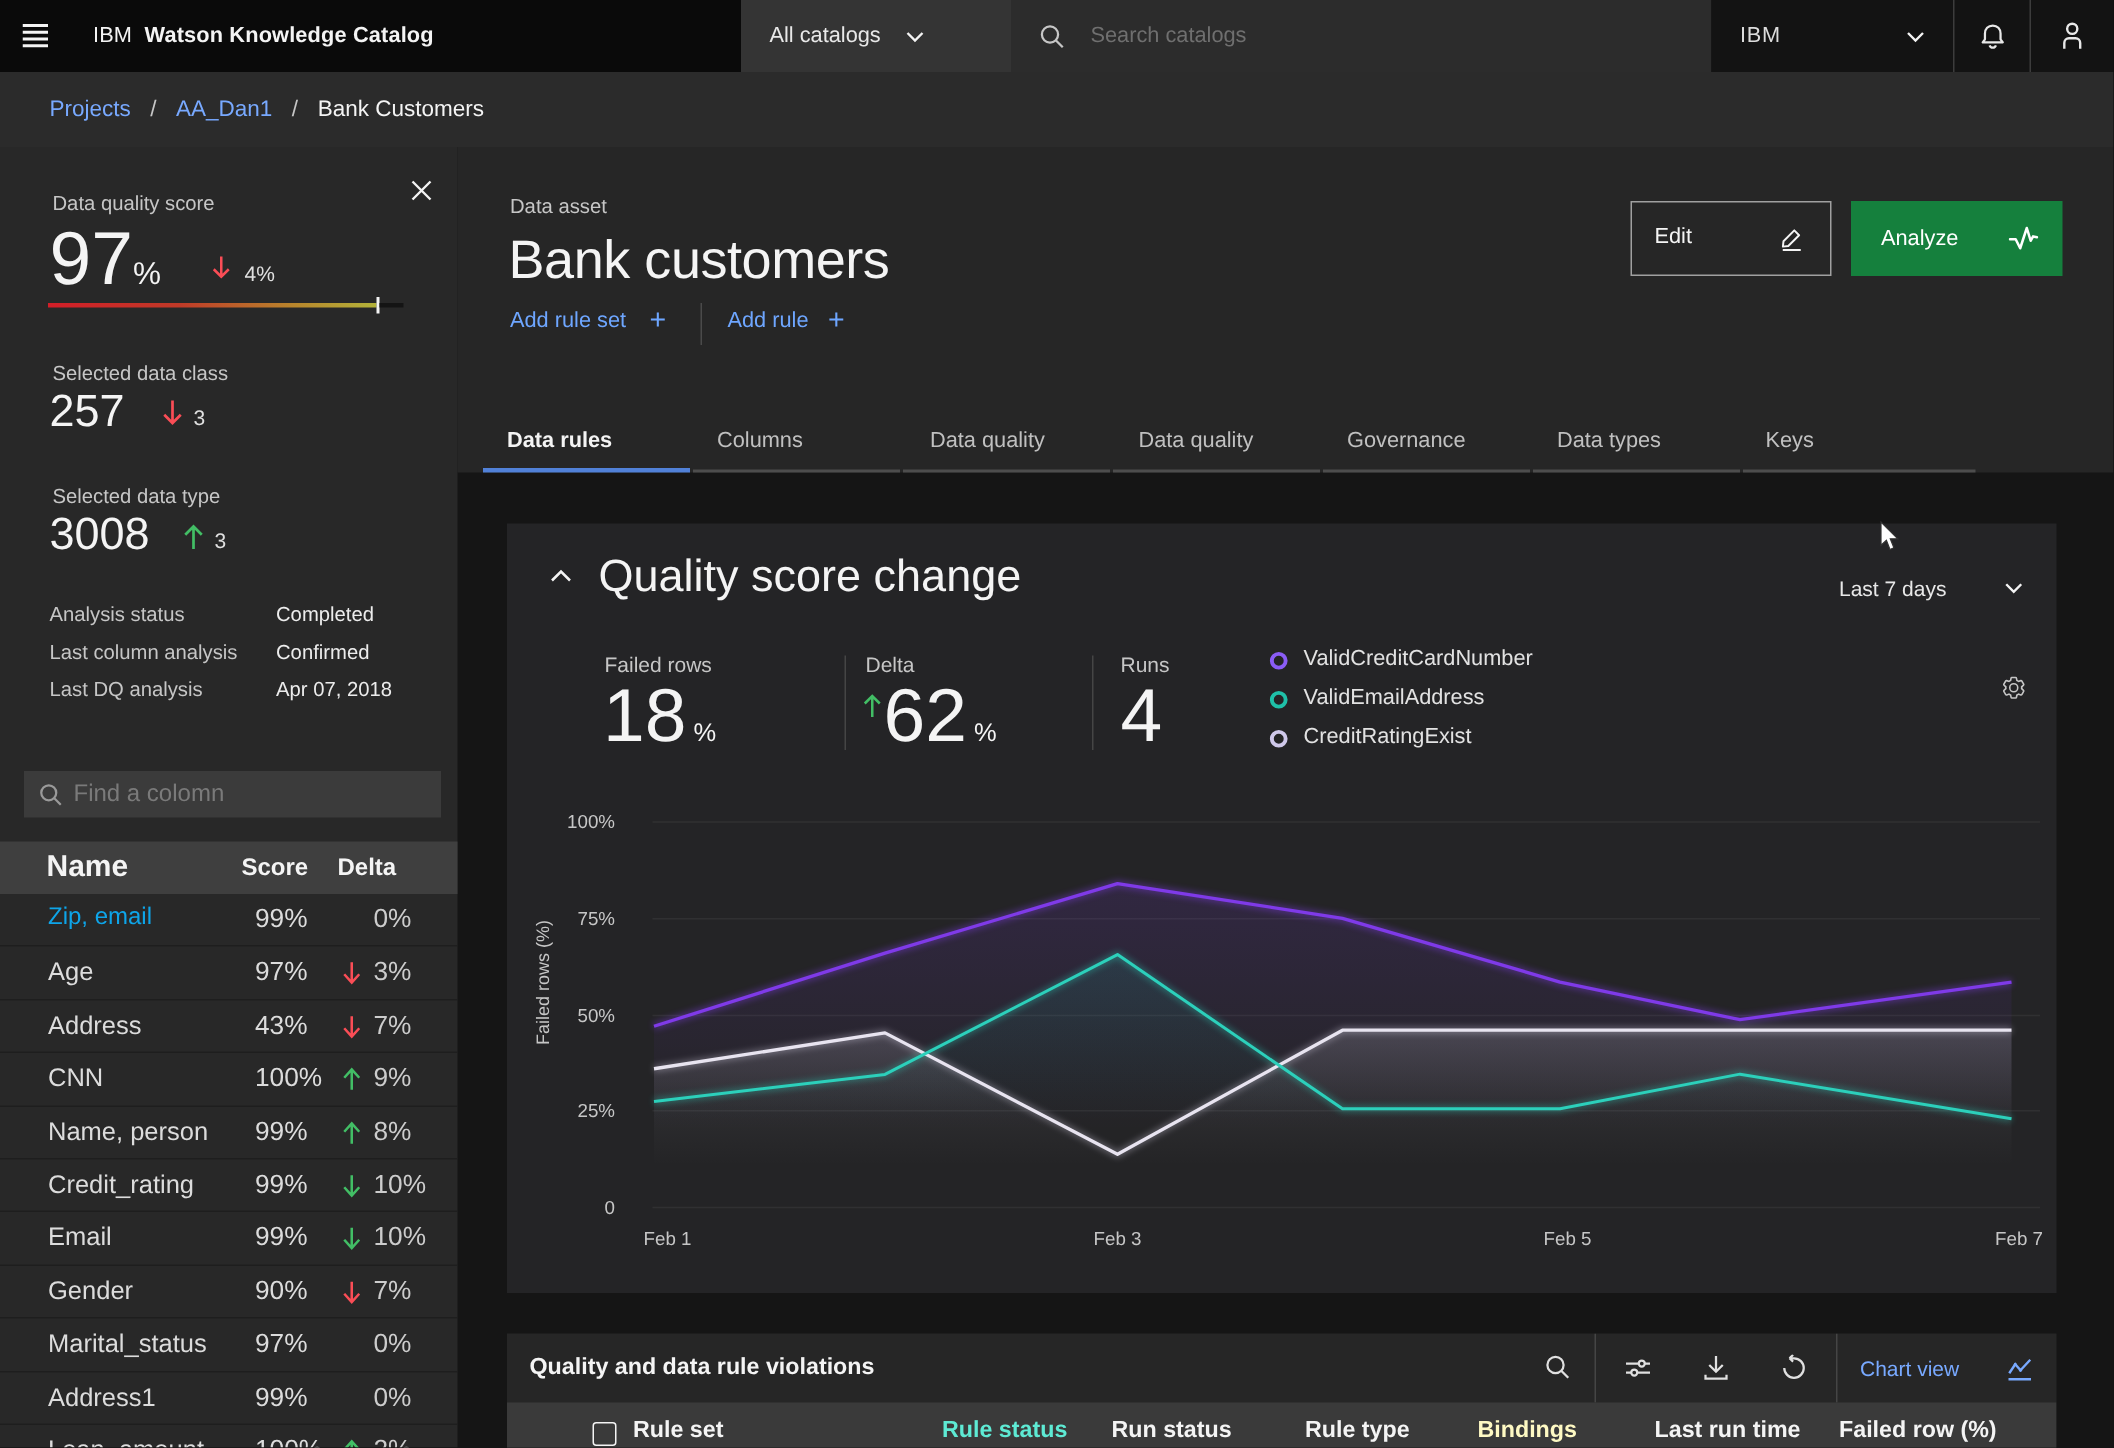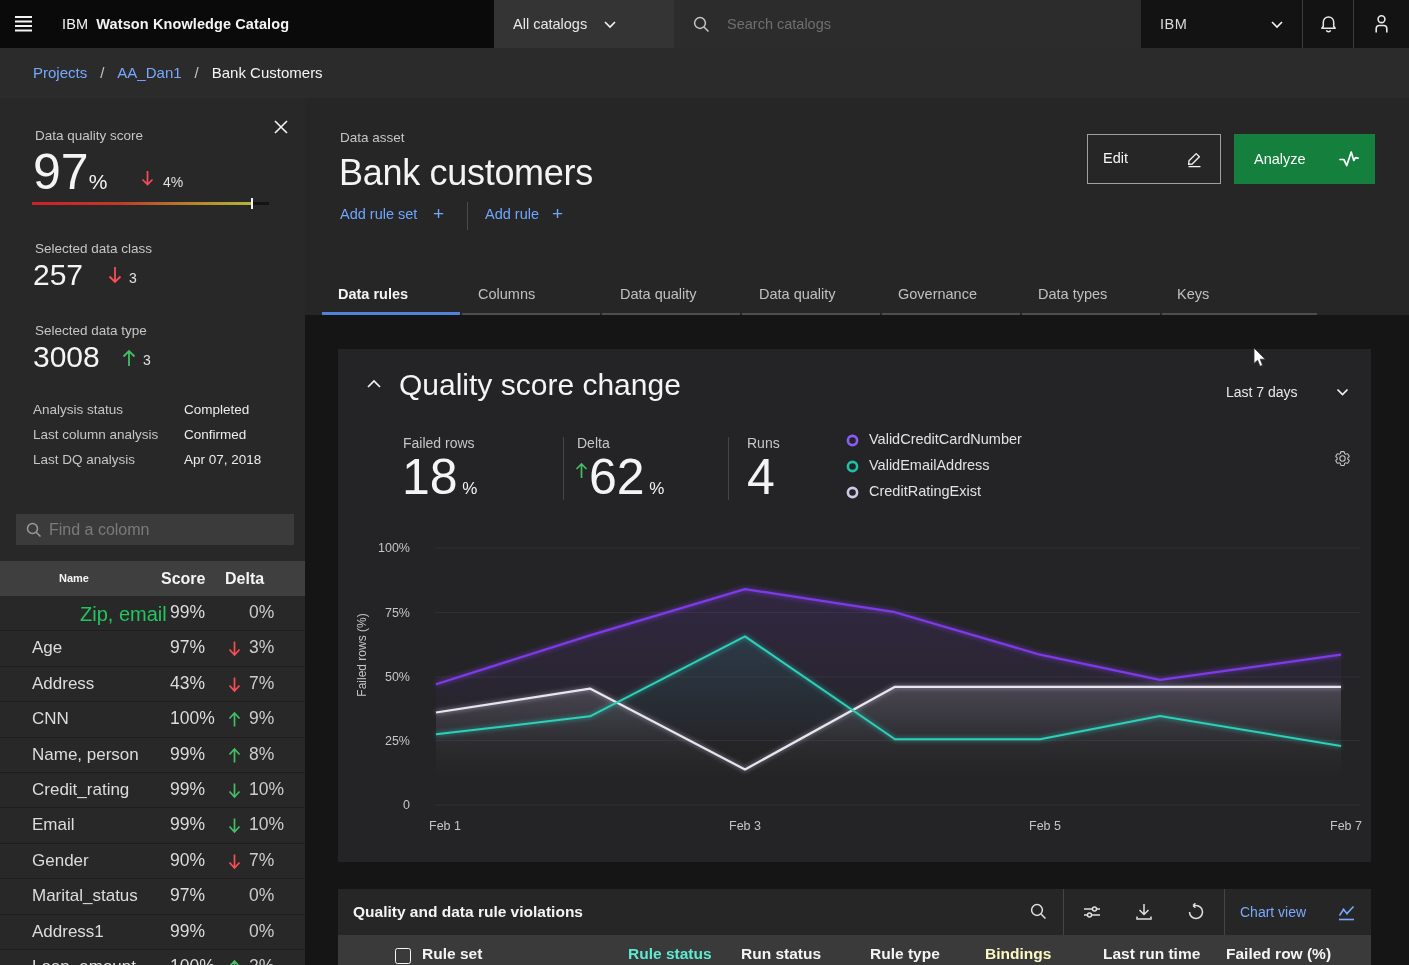--- a/index.html
+++ b/index.html
@@ -100,28 +100,28 @@
 
   <div class="abs" style="left:16px;top:416px;width:278px;height:31px;background:#3b3b3b;">
     <svg class="abs" style="left:10px;top:8px;" width="16" height="16">
           <circle cx="6.5" cy="6.5" r="5" stroke="#9a9a9a" stroke-width="1.5" fill="none"></circle>
           <line x1="10.2" y1="10.2" x2="14.5" y2="14.5" stroke="#9a9a9a" stroke-width="1.5"></line>
         </svg>
     <div class="abs" style="left:33px;top:0;height:31px;line-height:31px;font-size:16px;color:#7a7a7a;">Find a colomn</div>
   </div>
 
   <div class="abs" style="left:0;top:463px;width:305px;height:35px;background:#3f3f3f;">
-    <div class="abs" style="left:31px;top:0;height:35px;line-height:35px;font-size:11px;font-weight:bold;color:#f4f4f4;margin-left:28px;">Name</div>
+    <div class="abs" style="left:31px;top:0;height:35px;line-height:35px;font-size:20px;font-weight:bold;color:#f4f4f4;">Name</div>
     <div class="abs" style="left:161px;top:0;height:35px;line-height:35px;font-size:16px;font-weight:bold;color:#f4f4f4;">Score</div>
     <div class="abs" style="left:225px;top:0;height:35px;line-height:35px;font-size:16px;font-weight:bold;color:#f4f4f4;">Delta</div>
   </div>
 
   <div class="abs" id="sbrows" style="left:0;top:498px;width:305px;height:369px;overflow:hidden;">
 <div style="position:absolute;left:0;top:0px;width:305px;height:35.4px;border-bottom:1px solid #1e1e1e;">
-<div style="position:absolute;left:32px;top:7px;font-size:20px;color:#22c55e;margin-left:48px;">Zip, email</div>
+<div style="position:absolute;left:32px;top:7px;font-size:16px;color:#0ea5e9;">Zip, email</div>
 <div style="position:absolute;left:170px;top:6px;font-size:17.5px;color:#dcdcdc;">99%</div>
 
 <div style="position:absolute;left:249px;top:6px;font-size:17.5px;color:#cccccc;">0%</div>
 </div>
 <div style="position:absolute;left:0;top:35.4px;width:305px;height:35.4px;border-bottom:1px solid #1e1e1e;">
 <div style="position:absolute;left:32px;top:7px;font-size:17px;color:#dcdcdc;">Age</div>
 <div style="position:absolute;left:170px;top:6px;font-size:17.5px;color:#dcdcdc;">97%</div>
 <svg style="position:absolute;left:228px;top:9px;" width="13" height="17">
             <path d="M6.5 1.5 L6.5 14.5 M1.5 9.5 L6.5 15 L11.5 9.5" stroke="#fa4d56" stroke-width="1.7" fill="none"></path>
           </svg>

